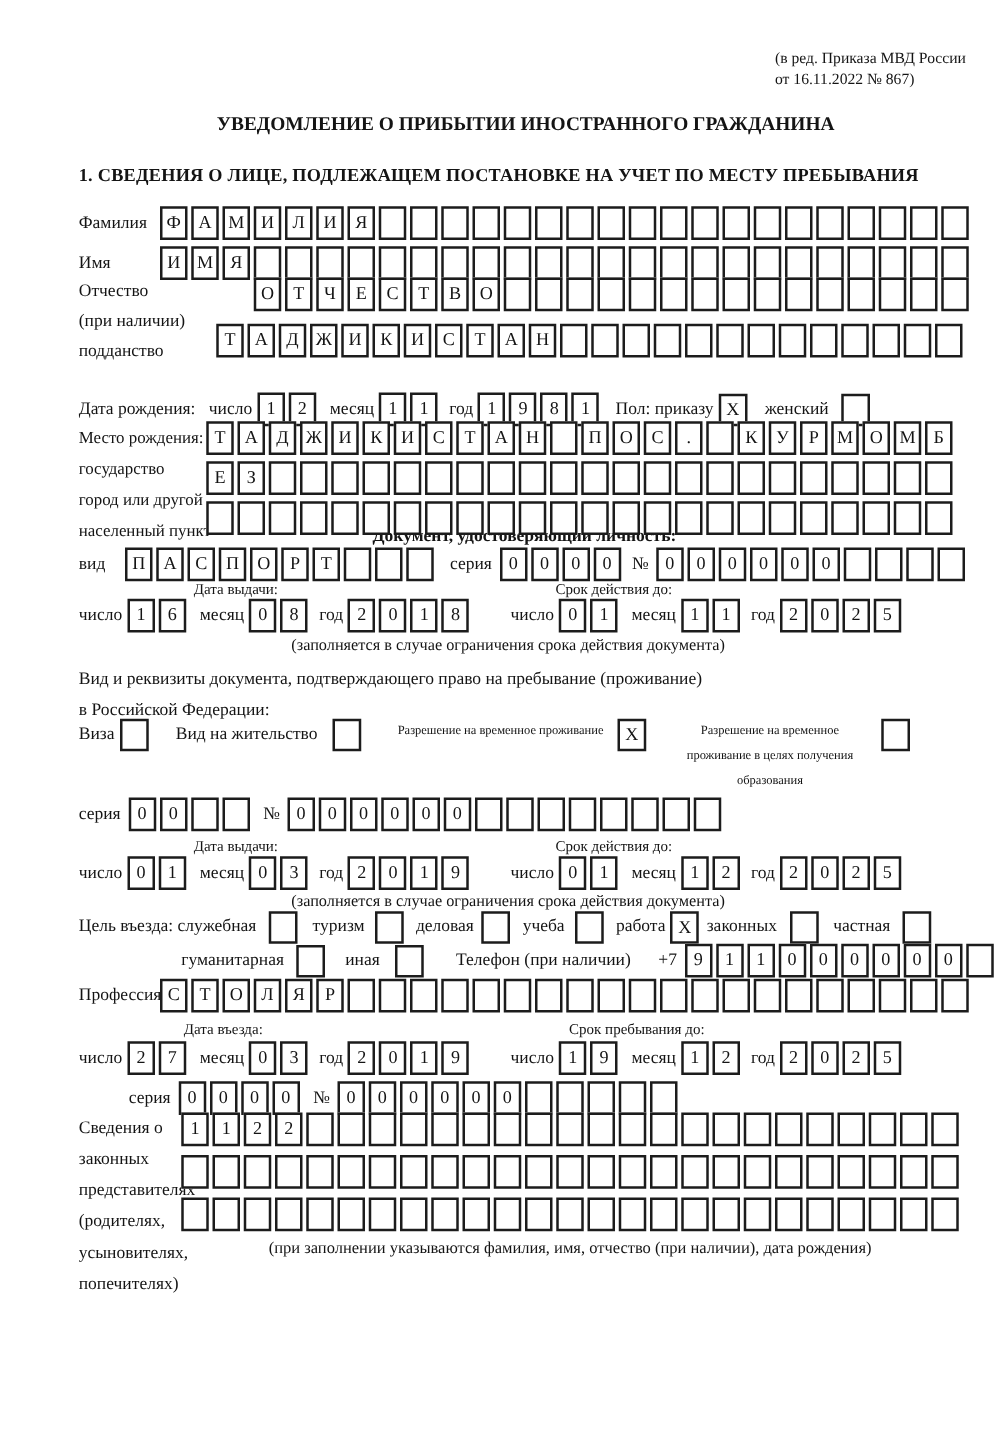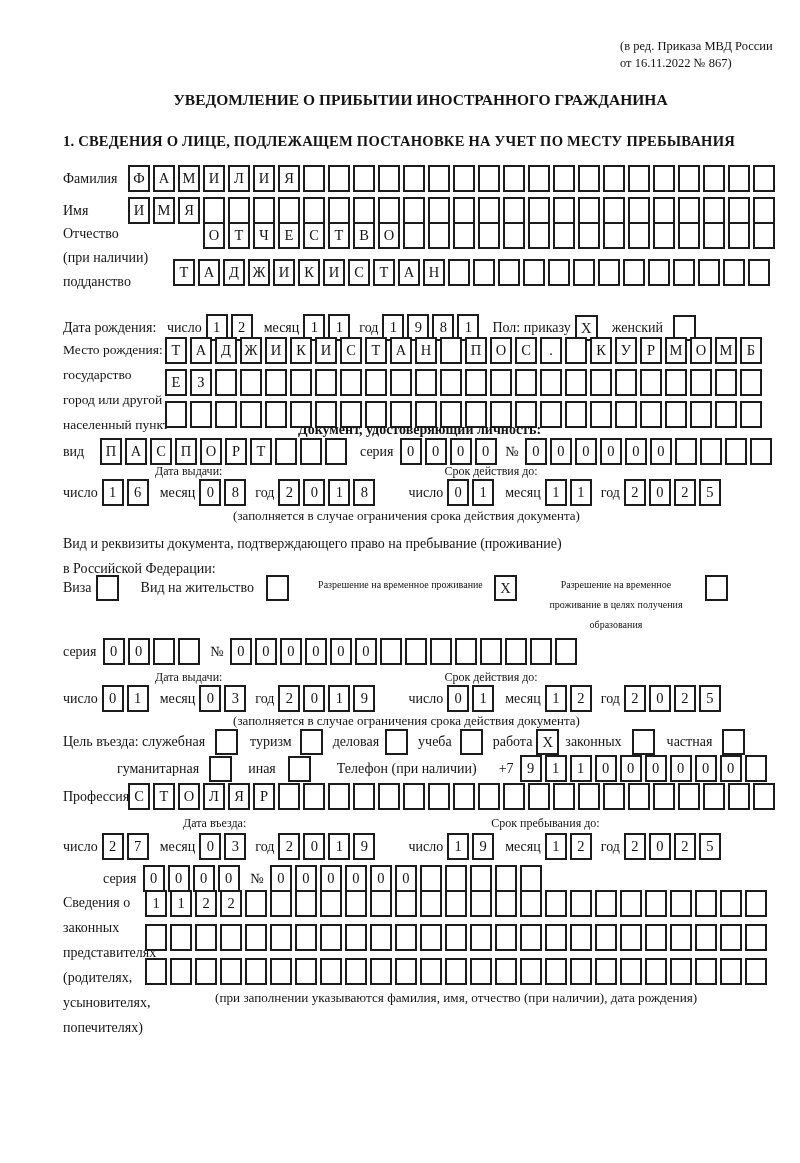--- a/index.html
+++ b/index.html
@@ -459,21 +459,21 @@
     <span class="cb" style="margin-left:8px"></span>
     <span class="lbl" style="margin-left:10px">работа</span>
     <span class="cb" style="margin-left:4px">X</span>
     <span class="lbl" style="margin-left:6px">законных</span>
     <span class="cb" style="margin-left:10px"></span>
     <span class="lbl" style="margin-left:12px">частная</span>
     <span class="cb" style="margin-left:10px"></span>
   </div>
 
   <div class="row" style="margin-top:0">
-    <span class="lbl" style="margin-left:54px">гуманитарная</span>
+    <span class="lbl" style="margin-left:82px">гуманитарная</span>
     <span class="cb" style="margin-left:10px"></span>
     <span class="lbl" style="margin-left:16px">иная</span>
     <span class="cb" style="margin-left:12px"></span>
     <span class="lbl" style="margin-left:26px">Телефон (при наличии)</span>
     <span class="lbl" style="margin-left:22px;margin-right:6px">+7</span>
     <span class="boxes">
         <span class="cell">9</span>
         <span class="cell">1</span>
         <span class="cell">1</span>
         <span class="cell">0</span>
@@ -512,21 +512,21 @@
         <span class="cell"></span>
         <span class="cell"></span>
         <span class="cell"></span>
         <span class="cell"></span>
         <span class="cell"></span>
         <span class="cell"></span>
       </span>
   </div>
 
   <div class="row" style="margin-top:6px">
-    <span class="lbl sm" style="margin-left:120px">Дата въезда:</span>
+    <span class="lbl sm" style="margin-left:84px">Дата въезда:</span>
     <span class="lbl sm" style="margin-left:245px">Срок пребывания до:</span>
   </div>
 
   <div class="row" style="margin-top:3px">
     <span class="lbl" style="margin-right:4px">число</span>
     <span class="boxes">
         <span class="cell">2</span>
         <span class="cell">7</span>
       </span>
     <span class="lbl" style="margin-left:8px;margin-right:4px">месяц</span>

